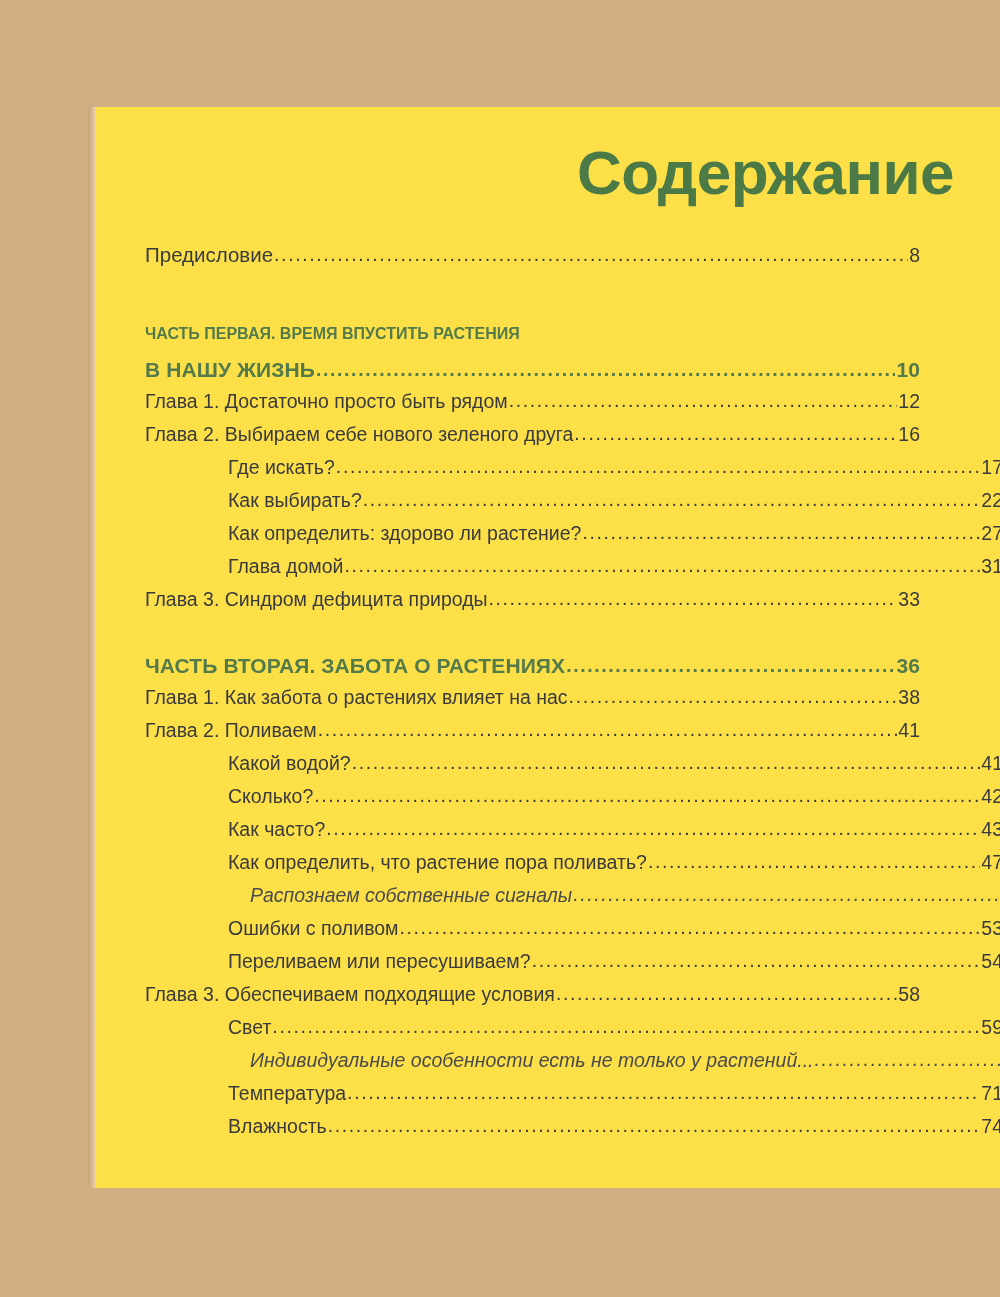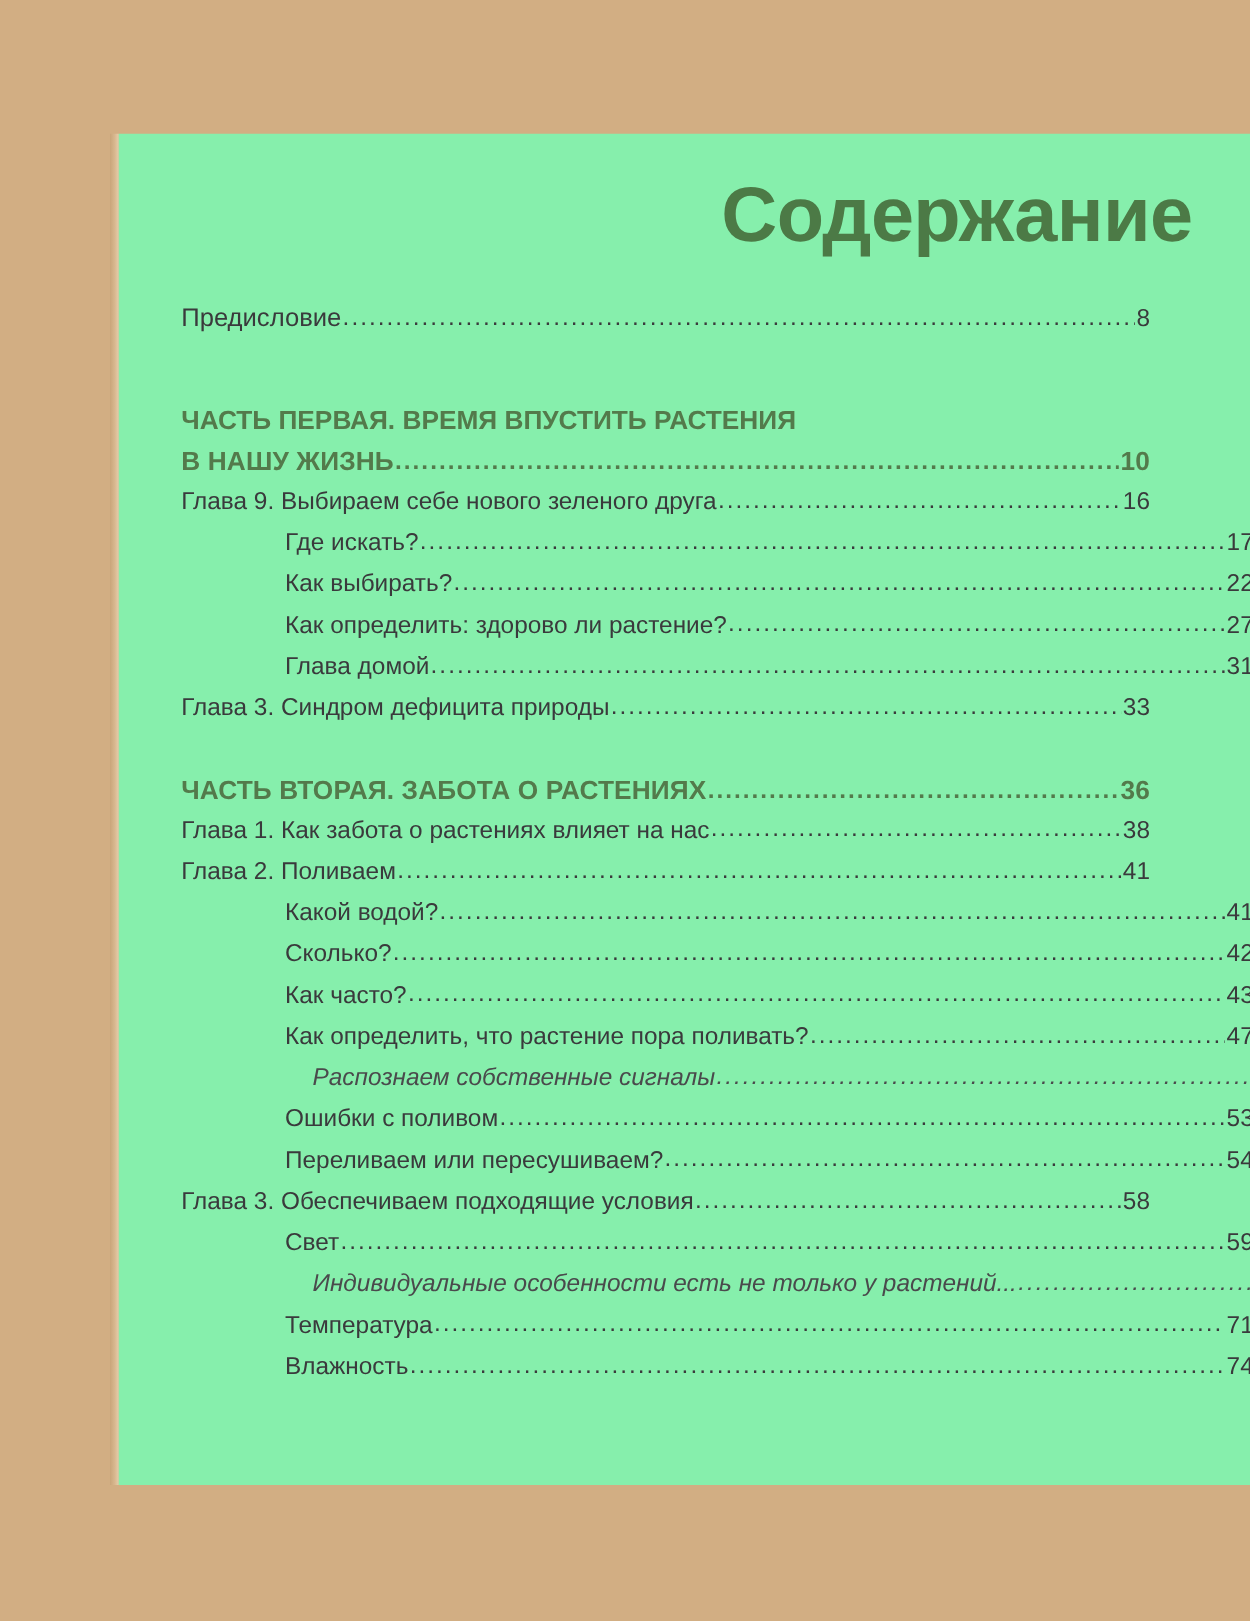--- a/index.html
+++ b/index.html
@@ -16,21 +16,21 @@
     position: relative;
   }
 
   
   .page-sheet {
     position: absolute;
     left: 95px;
     top: 107px;
     width: 905px;
     height: 1081px;
-    background: #86efac;
+    background: #fde047;
     box-sizing: border-box;
   }
   .spine-shadow {
     position: absolute;
     left: 88px;
     top: 107px;
     width: 7px;
     height: 1081px;
     background: linear-gradient(to right, #c9a57a 0%, #d8b88f 55%, #e6cdab 100%);
   }
@@ -104,21 +104,21 @@
   }
   .part-head .label,
   .part-head .pageno { font-weight: 700; color: #537a4b; }
   .part-head .leader { color: #537a4b; }
 
   .part-line-1 {
     height: 34px;
     display: block;
     color: #537a4b;
     font-weight: 700;
-    font-size: 21px;
+    font-size: 16px;
     white-space: nowrap;
   }
 
   
   .lvl0 { padding-left: 0px; }
   .lvl1 { padding-left: 83px; }
   .lvl2 { padding-left: 105px; font-style: italic; color: #4a4a4c; }
 
   .lvl2 .label { }
 
@@ -141,21 +141,26 @@
         <span class="pageno">8</span>
       </div>
       <div class="gap-lg"></div>
       <div class="part-line-1">ЧАСТЬ ПЕРВАЯ. ВРЕМЯ ВПУСТИТЬ РАСТЕНИЯ</div>
       <div class="toc-row part-head lvl0">
         <span class="label">В НАШУ ЖИЗНЬ</span>
         <span class="leader"></span>
         <span class="pageno">10</span>
       </div>
       <div class="toc-row lvl0">
-        <span class="label">Глава 9. Выбираем себе нового зеленого друга</span>
+        <span class="label">Глава 1. Достаточно просто быть рядом</span>
+        <span class="leader"></span>
+        <span class="pageno">12</span>
+      </div>
+      <div class="toc-row lvl0">
+        <span class="label">Глава 2. Выбираем себе нового зеленого друга</span>
         <span class="leader"></span>
         <span class="pageno">16</span>
       </div>
       <div class="toc-row lvl1">
         <span class="label">Где искать?</span>
         <span class="leader"></span>
         <span class="pageno">17</span>
       </div>
       <div class="toc-row lvl1">
         <span class="label">Как выбирать?</span>

